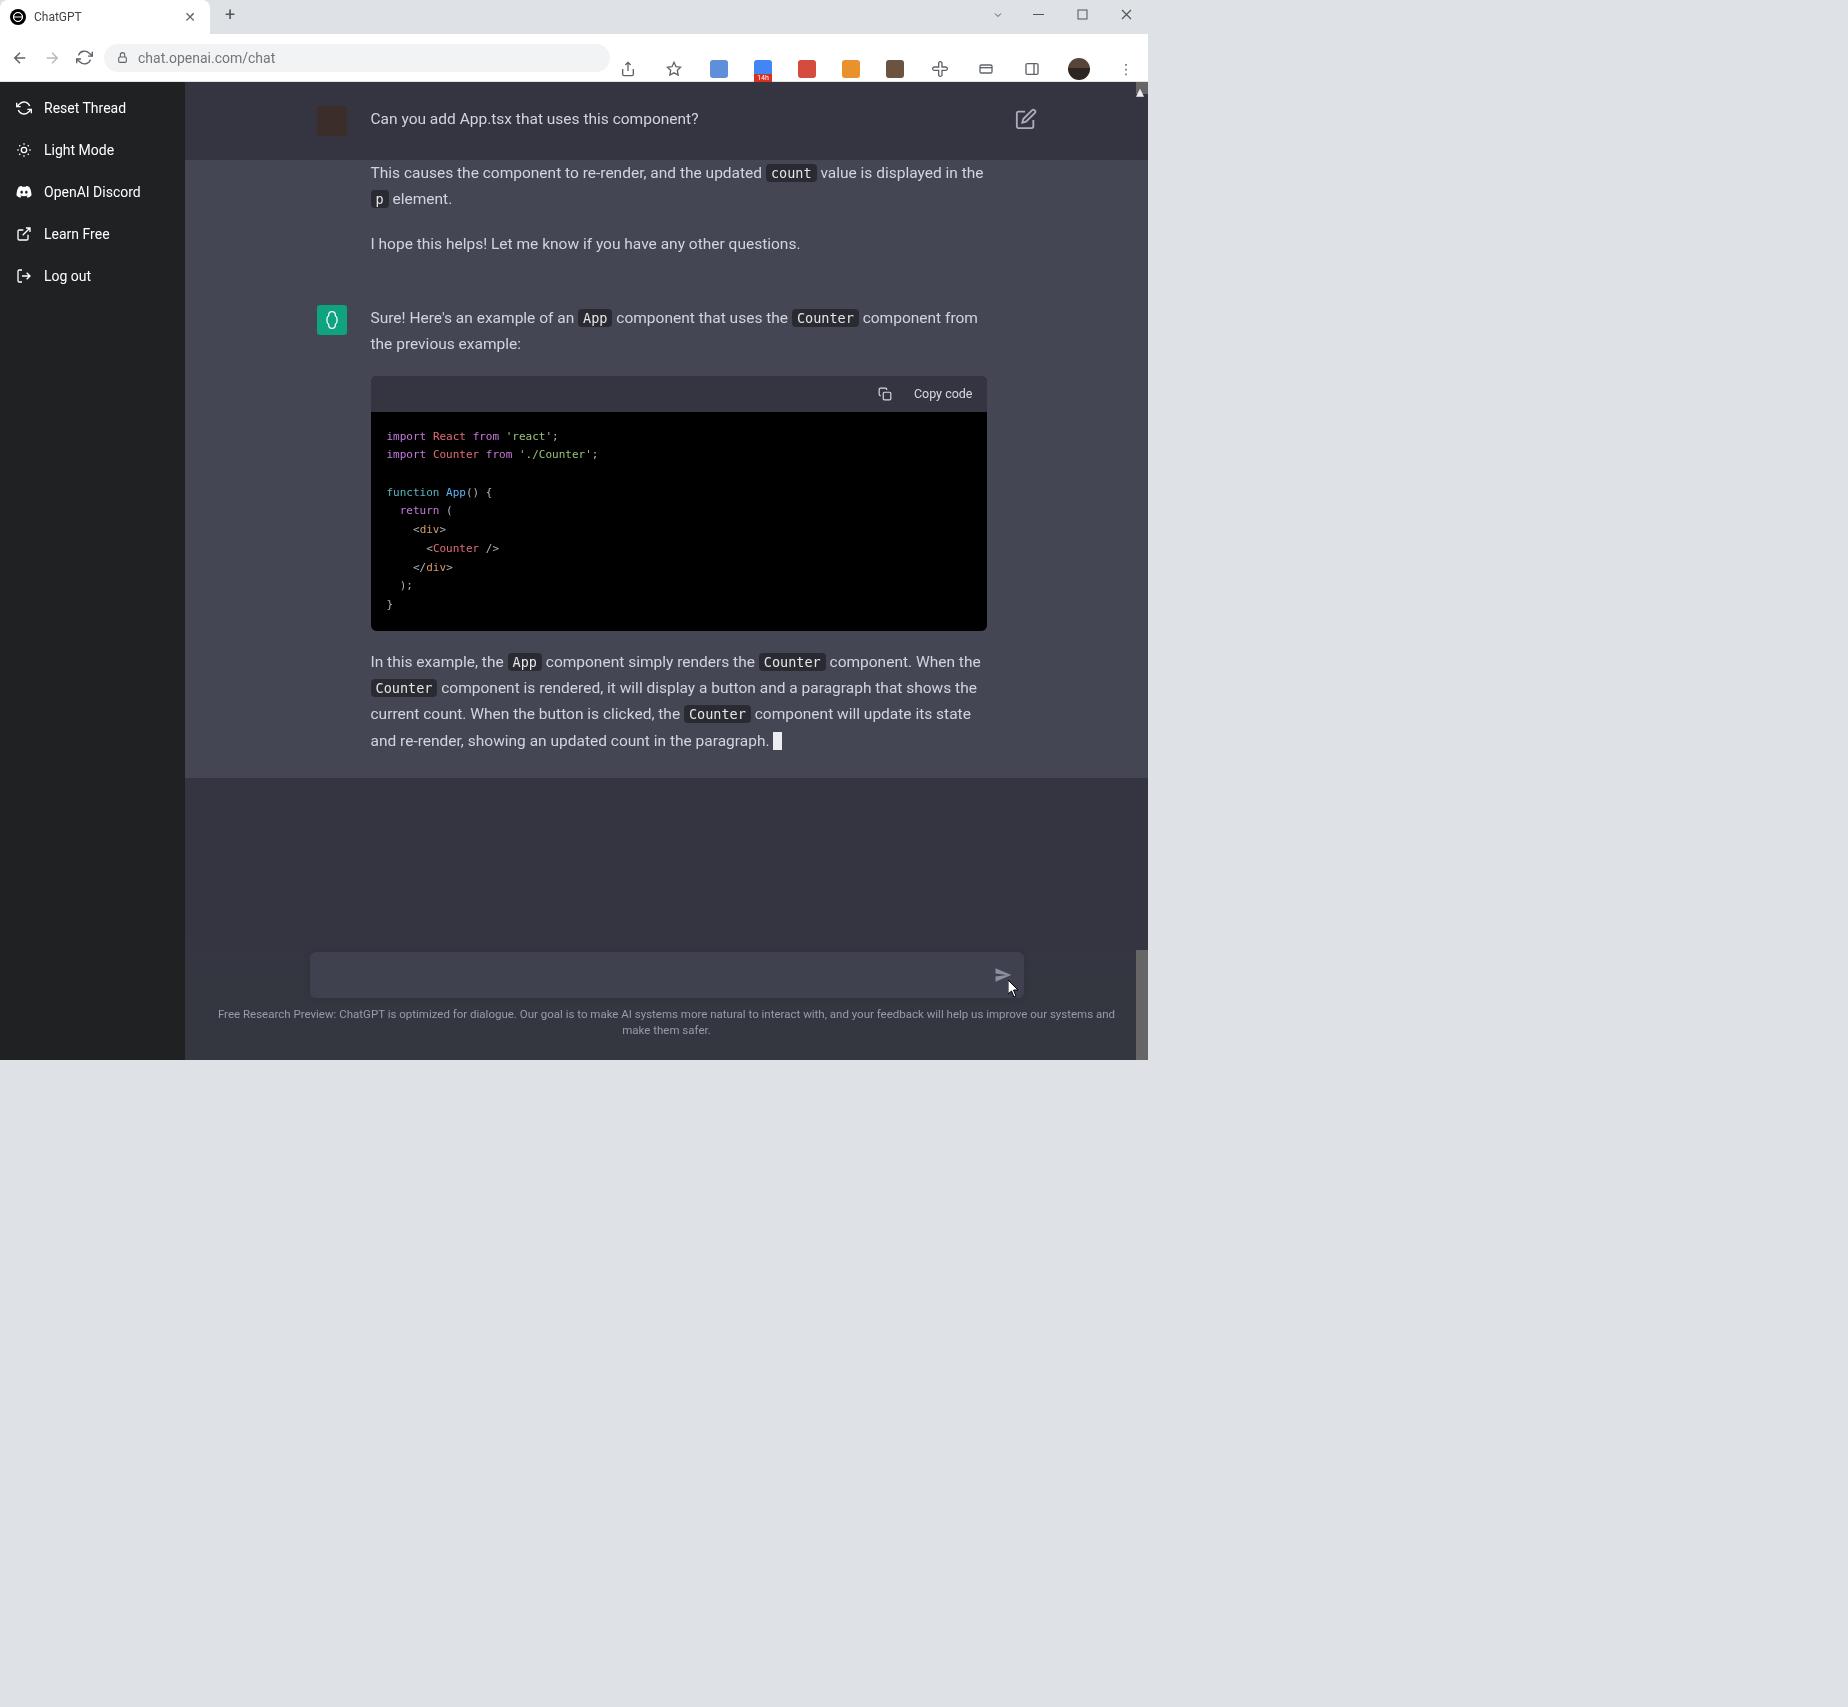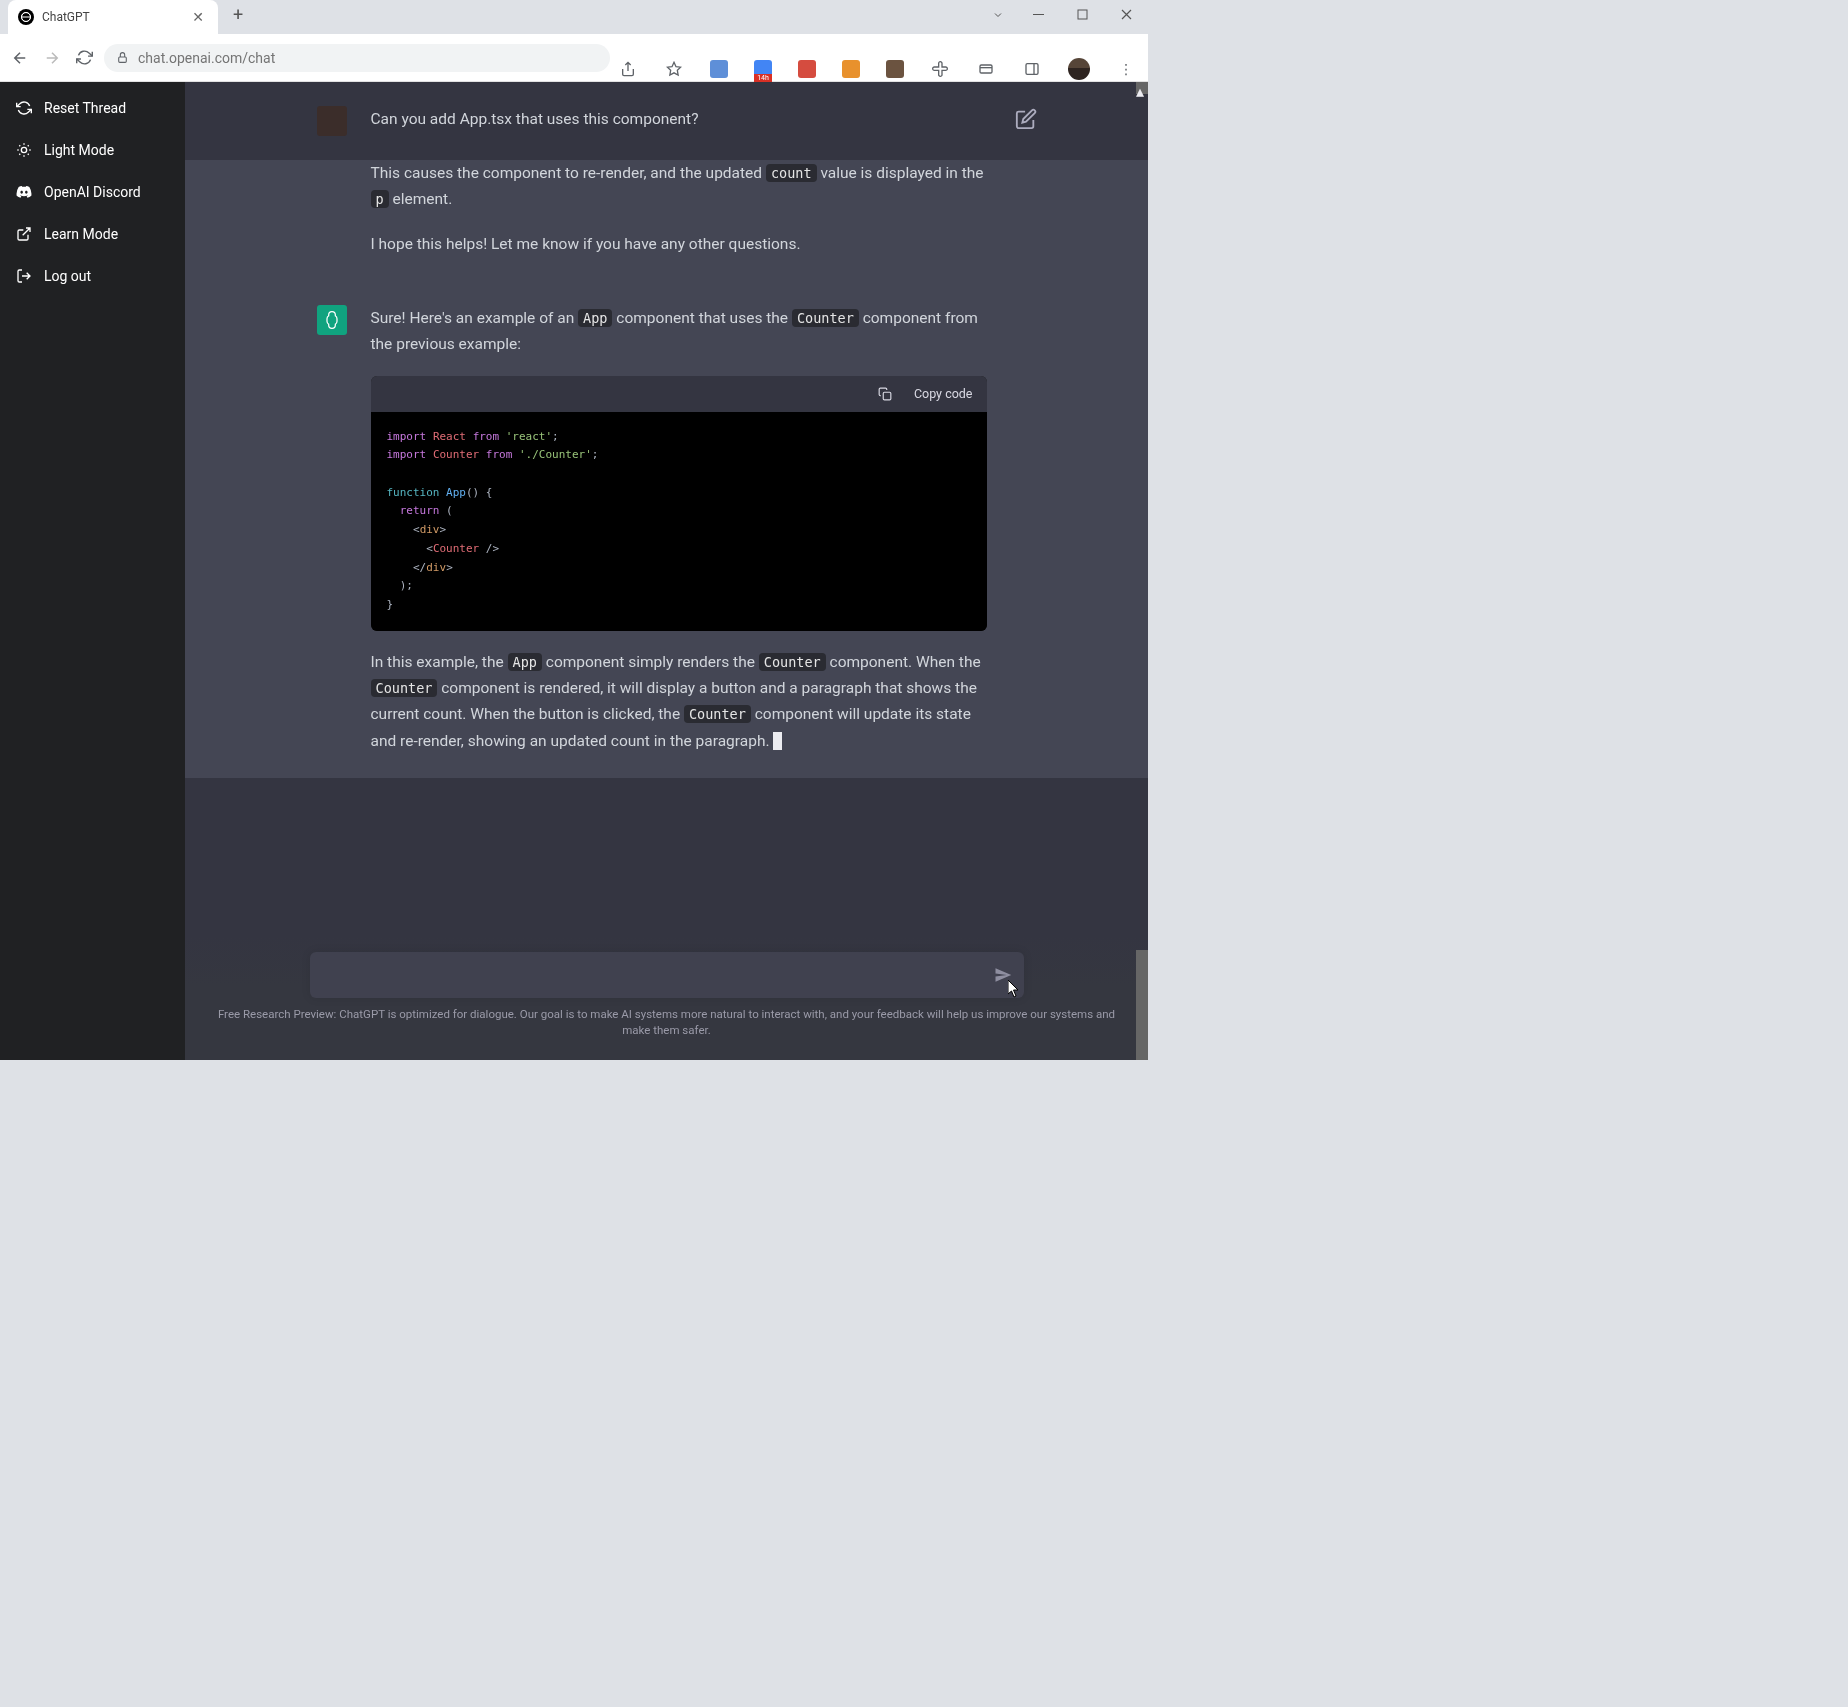--- a/index.html
+++ b/index.html
@@ -1,21 +1,21 @@
 <!DOCTYPE html>
 <html><head>
 <meta charset="utf-8">
 <style>
   * { box-sizing: border-box; margin: 0; padding: 0; }
   html, body { height: 100%; font-family: -apple-system, BlinkMacSystemFont, "Segoe UI", Roboto, sans-serif; }
   body { background: #dee1e6; overflow: hidden; }
 
   
   .browser { width: 1148px; height: 1060px; display: flex; flex-direction: column; background: #dee1e6; }
-  .tabstrip { height: 34px; display: flex; align-items: flex-start; padding-left: 8px; background: #dee1e6; position: relative; }
+  .tabstrip { height: 34px; display: flex; align-items: flex-start; background: #dee1e6; position: relative; }
   .tab { width: 210px; height: 34px; background: #fff; border-radius: 8px 8px 0 0; display: flex; align-items: center; padding: 0 10px; font-size: 12px; color: #444; position: relative; }
   .tab-favicon { width: 16px; height: 16px; margin-right: 8px; border-radius: 50%; background: #000; display: flex; align-items: center; justify-content: center; }
   .tab-favicon svg { width: 12px; height: 12px; }
   .tab-title { flex: 1; overflow: hidden; text-overflow: ellipsis; white-space: nowrap; }
   .tab-close { font-size: 14px; color: #666; padding: 2px 4px; cursor: pointer; }
   .new-tab { width: 28px; height: 28px; margin-left: 6px; display: flex; align-items: center; justify-content: center; color: #555; font-size: 18px; cursor: pointer; }
   .window-controls { position: absolute; right: 0; top: 0; height: 30px; display: flex; }
   .window-btn { width: 44px; height: 28px; display: flex; align-items: center; justify-content: center; color: #555; font-size: 11px; }
   .window-chev { width: 36px; display:flex; align-items:center; justify-content:center; color:#555; }
 
@@ -215,21 +215,21 @@
             </svg>
         </span>
         <span>OpenAI Discord</span>
       </div>
       <div class="sidebar-item">
         <span class="sidebar-icon">
           <svg viewBox="0 0 24 24" fill="none" stroke="currentColor" stroke-width="2">
               <path d="M18 13v6a2 2 0 0 1-2 2H5a2 2 0 0 1-2-2V8a2 2 0 0 1 2-2h6M15 3h6v6M10 14L21 3"></path>
             </svg>
         </span>
-        <span>Learn Mode</span>
+        <span>Learn Free</span>
       </div>
       <div class="sidebar-item">
         <span class="sidebar-icon">
           <svg viewBox="0 0 24 24" fill="none" stroke="currentColor" stroke-width="2">
               <path d="M9 21H5a2 2 0 0 1-2-2V5a2 2 0 0 1 2-2h4M16 17l5-5-5-5M21 12H9"></path>
             </svg>
         </span>
         <span>Log out</span>
       </div>
     </div>

